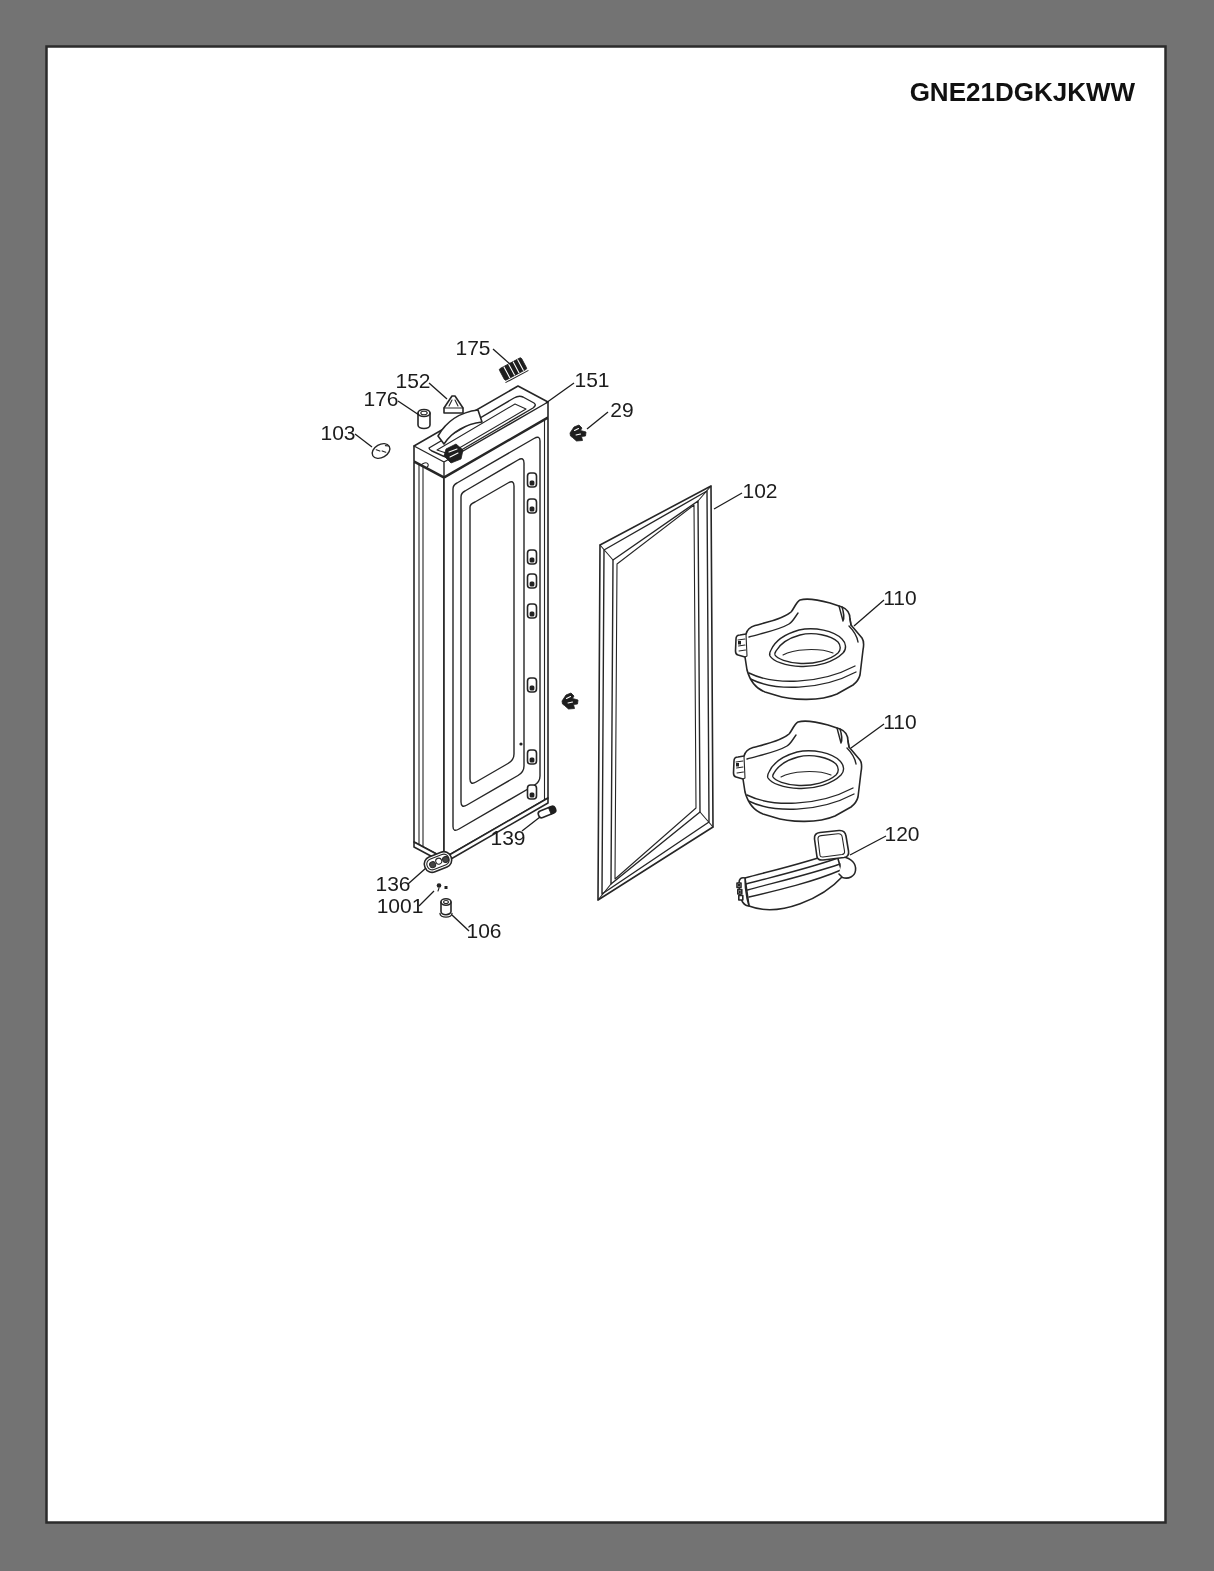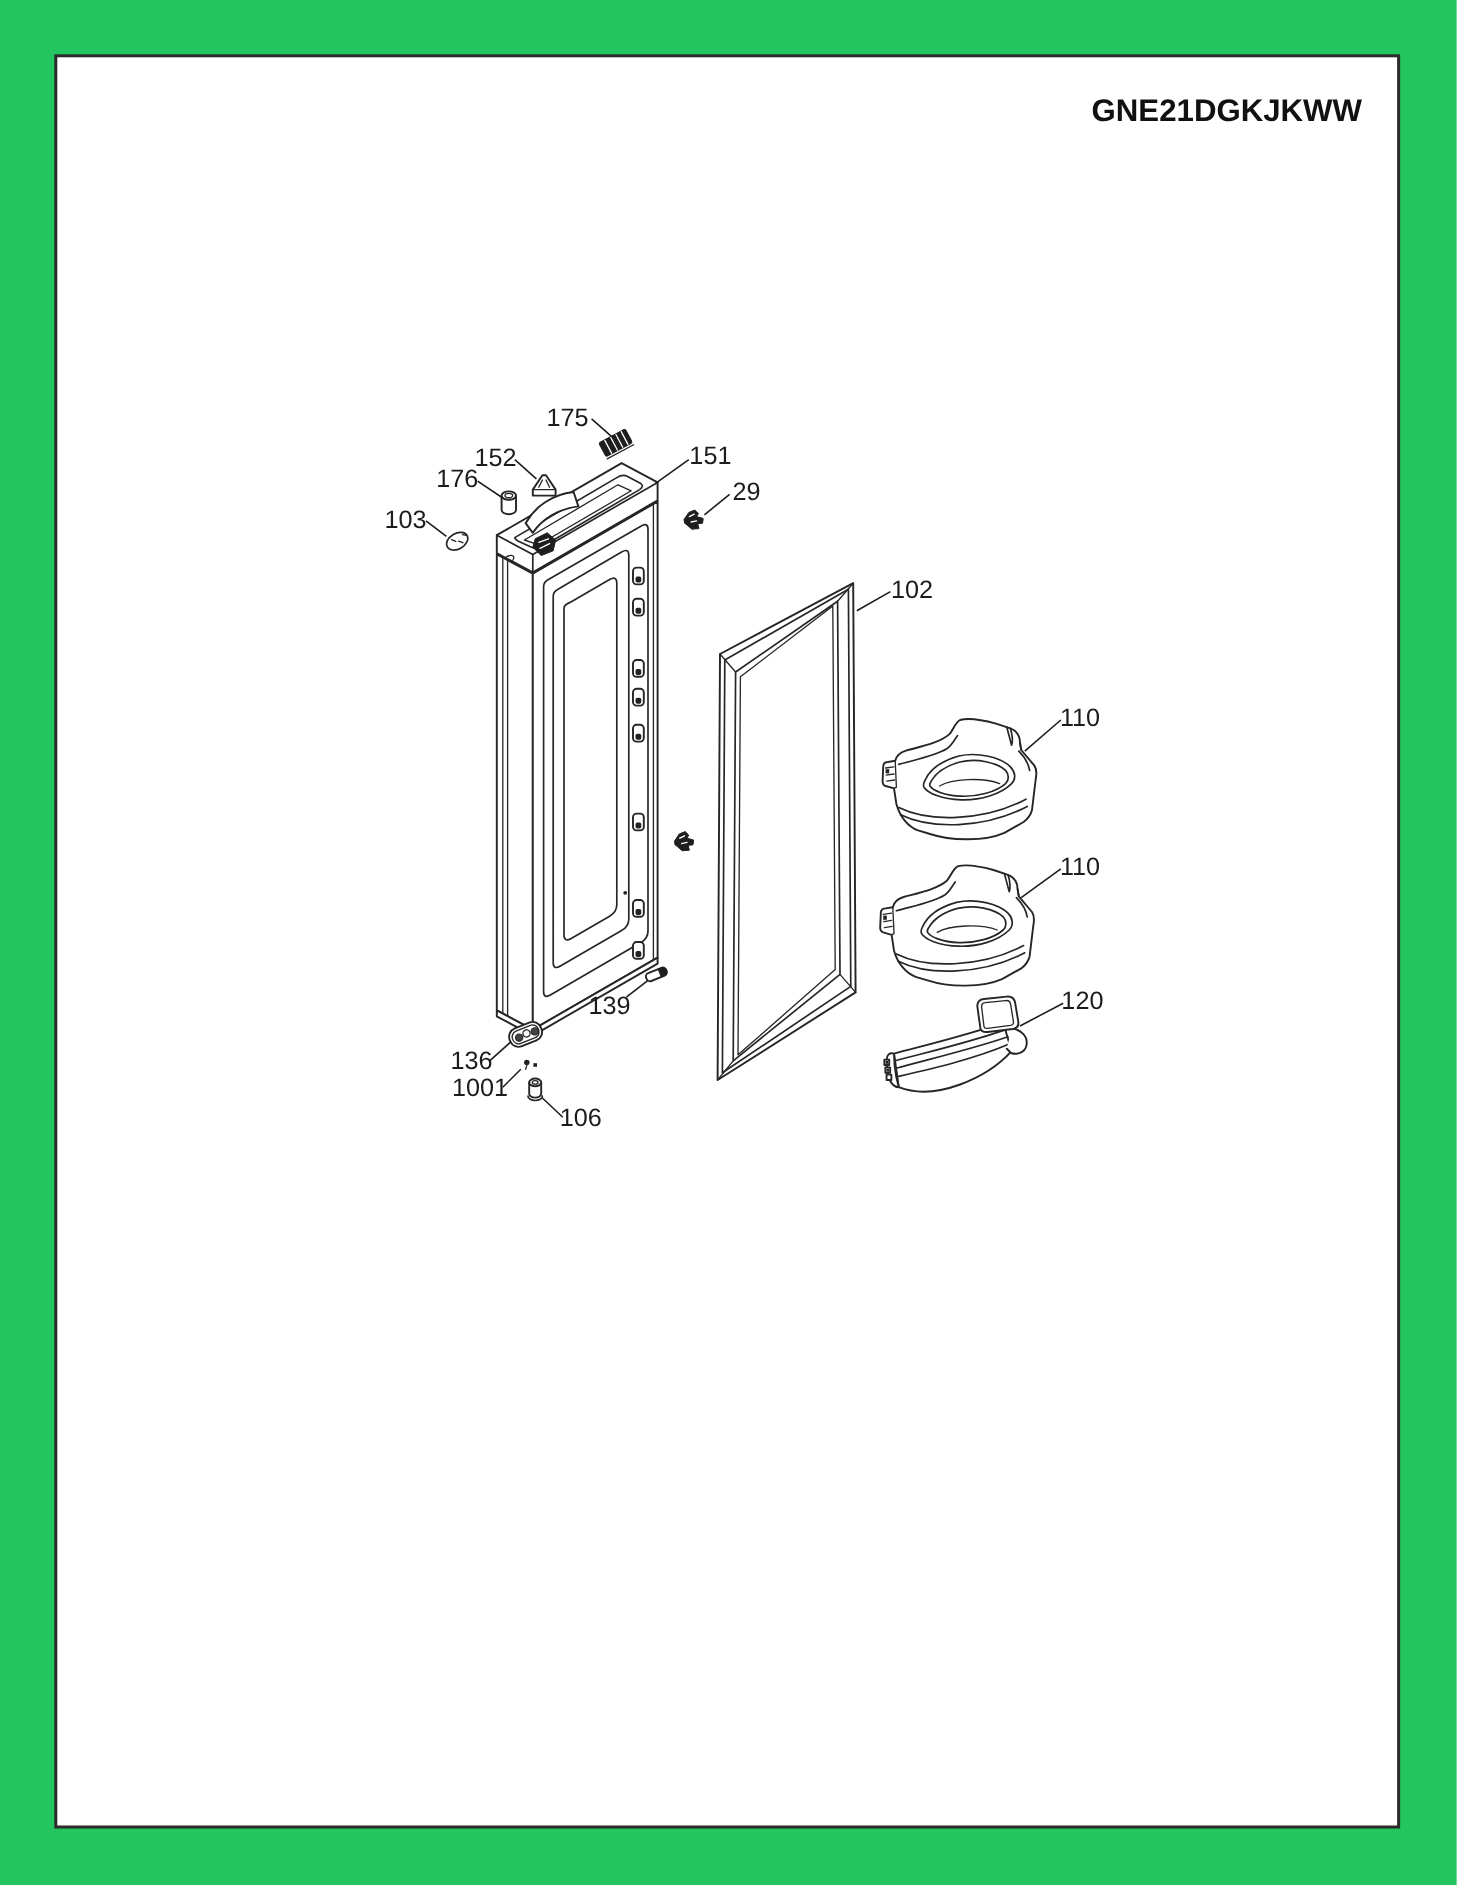--- a/index.html
+++ b/index.html
@@ -1,16 +1,16 @@
 <!DOCTYPE html>
 <html><head>
 <meta charset="utf-8">
 <style>
   html,body{margin:0;padding:0;background:#ffffff;}
-  .page{position:relative;width:1214px;height:1571px;background:#22c55e;
+  .page{position:relative;width:1214px;height:1571px;background:#737373;
         font-family:"Liberation Sans", sans-serif;}
   svg{display:block;}
   .w   {fill:#ffffff;stroke:#262626;stroke-width:1.6;stroke-linejoin:round;stroke-linecap:round;}
   .l   {fill:none;stroke:#262626;stroke-width:1.4;stroke-linejoin:round;stroke-linecap:round;}
   .thin{fill:none;stroke:#262626;stroke-width:1.1;stroke-linejoin:round;stroke-linecap:round;}
   .dark{fill:#1e1e1e;stroke:#1e1e1e;stroke-width:0.8;stroke-linejoin:round;}
   .wht {fill:none;stroke:#ffffff;stroke-width:1.1;stroke-linecap:round;}
   .part-label{font-family:"Liberation Sans", sans-serif;font-size:21px;fill:#1c1c1c;text-anchor:middle;}
   .leader{stroke:#1c1c1c;stroke-width:1.3;}
   .model-title{font-family:"Liberation Sans", sans-serif;font-size:26px;font-weight:bold;fill:#111;text-anchor:end;}

